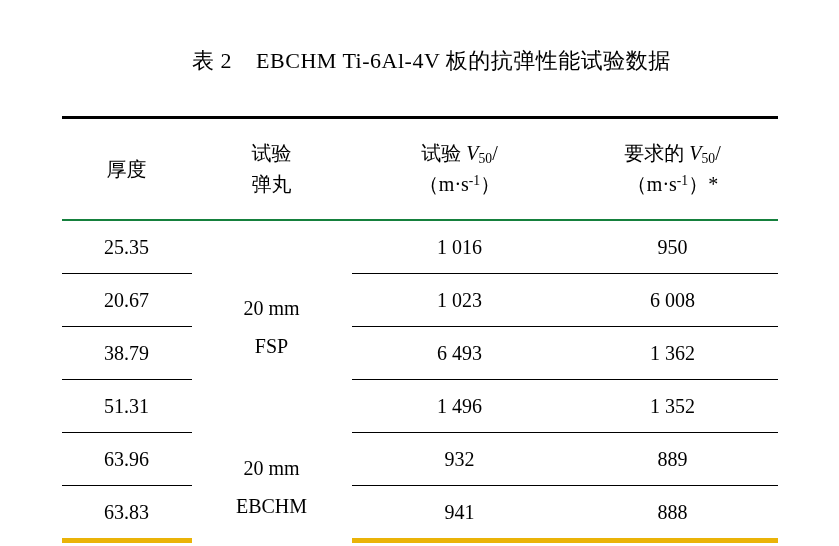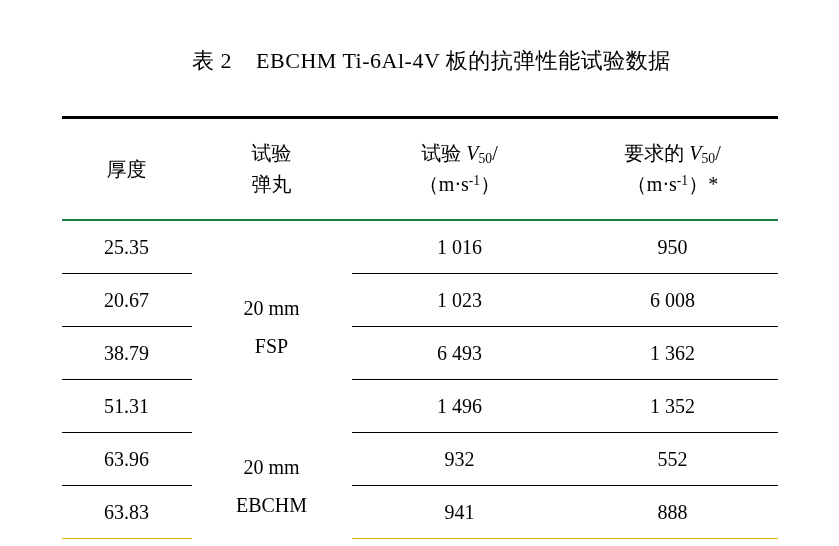--- a/index.html
+++ b/index.html
@@ -42,21 +42,21 @@
     font-size: 20px;
     padding: 0;
   }
   .rule-top td {
     border-top: 3px solid #000;
   }
   .rule-mid td {
     border-top: 2px solid #15803d;
   }
   .rule-bottom td {
-    border-bottom: 1px solid #eab308;
+    border-bottom: 5px solid #eab308;
     font-family: Liberation Serif, serif;
   }
   .hdr-cell {
     height: 100px;
     line-height: 1.55;
     font-size: 20px;
     padding: 6px 0 8px 0;
   }
   .hdr-cell .ln {
     display: block;
@@ -170,21 +170,21 @@
         <td class="body-cell hair">1 352</td>
       </tr>
 
       <tr>
         <td class="body-cell hair">63.96</td>
         <td class="merge-cell" rowspan="2">
           <span class="ln">20 mm</span>
           <span class="ln">EBCHM</span>
         </td>
         <td class="body-cell hair">932</td>
-        <td class="body-cell hair">552</td>
+        <td class="body-cell hair">889</td>
       </tr>
 
       <tr class="rule-bottom">
         <td class="body-cell nohair">63.83</td>
         <td class="body-cell nohair">941</td>
         <td class="body-cell nohair">888</td>
       </tr>
     </tbody>
   </table>
 

